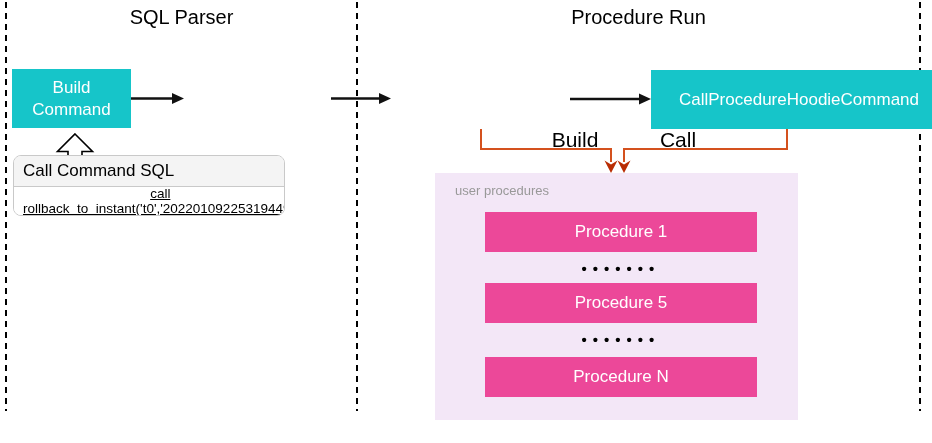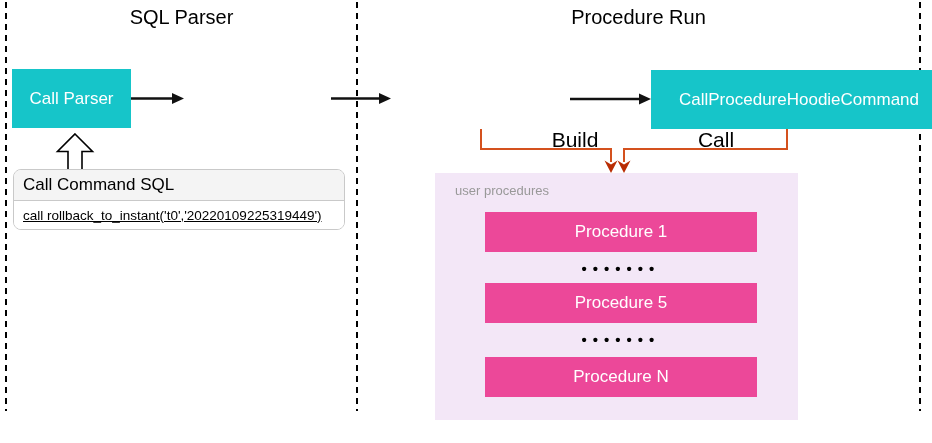--- a/index.html
+++ b/index.html
@@ -31,21 +31,21 @@
   .proc{
     position:absolute;left:50px;width:272px;height:40px;background:#ec4899;color:#fff;
     display:flex;align-items:center;justify-content:center;font-size:17px;
   }
   .dots{
     position:absolute;left:50px;width:272px;height:12px;
     display:flex;align-items:center;justify-content:center;
     font-size:15px;font-weight:bold;letter-spacing:6px;color:#000;line-height:12px;
   }
   .sql-table{
-    position:absolute;left:13px;top:169px;width:332px;background:#fff;
+    position:absolute;left:13px;top:155px;width:272px;background:#fff;
     border:1px solid #C9C9C9;border-radius:8px;overflow:hidden;box-sizing:border-box;text-align:center;
   }
   .sql-header{
     height:30px;background:#F4F4F4;border-bottom:1px solid #C9C9C9;
     display:flex;align-items:center;padding-left:9px;font-size:17px;color:#000;
   }
   .sql-row{
     height:28px;display:flex;align-items:center;padding-left:9px;
     font-size:13.5px;color:#000;border-bottom:1px solid #C9C9C9;background:#fff;
   }
@@ -57,25 +57,25 @@
 
 <div class="canvas">
 
   <div class="vdash" style="left:5px"></div>
   <div class="vdash" style="left:356px"></div>
   <div class="vdash" style="left:919px"></div>
 
   <div class="section-title" style="left:6px;width:351px">SQL Parser</div>
   <div class="section-title" style="left:357px;width:563px">Procedure Run</div>
 
-  <div class="node" style="left:12px;top:69px;width:119px;height:59px;padding:0 14px;box-sizing:border-box">Call Parser</div>
+  <div class="node" style="left:12px;top:69px;width:119px;height:59px;padding:0 14px;box-sizing:border-box">Build Command</div>
   <div class="node" style="left:651px;top:70px;width:296px;height:59px">CallProcedureHoodieCommand</div>
 
   <div class="edge-label" style="left:540px">Build</div>
-  <div class="edge-label" style="left:681px">Call</div>
+  <div class="edge-label" style="left:643px">Call</div>
 
   <svg class="overlay" width="932" height="443" viewBox="0 0 932 443">
 
     <g stroke="#111" stroke-width="2.4">
       <line x1="131" y1="98.5" x2="175" y2="98.5"></line>
       <polygon points="184,98.5 172,93 172,104" fill="#111" stroke="none"></polygon>
     </g>
     <g stroke="#111" stroke-width="2.4">
       <line x1="331" y1="98.5" x2="382" y2="98.5"></line>
       <polygon points="391,98.5 379,93 379,104" fill="#111" stroke="none"></polygon>

